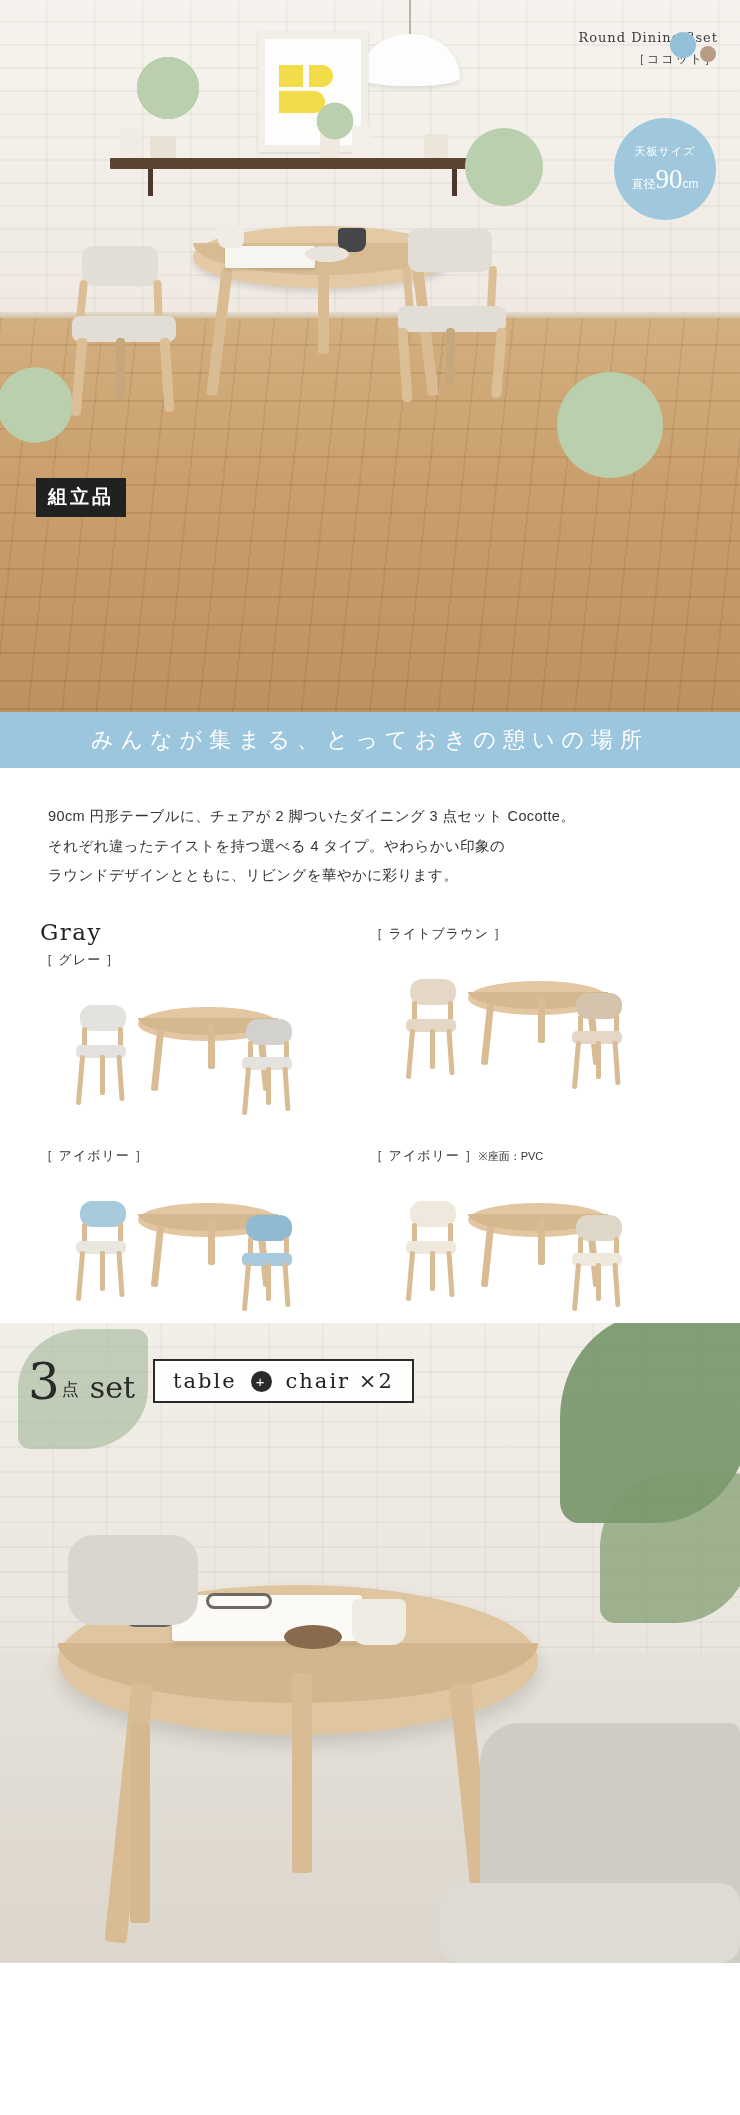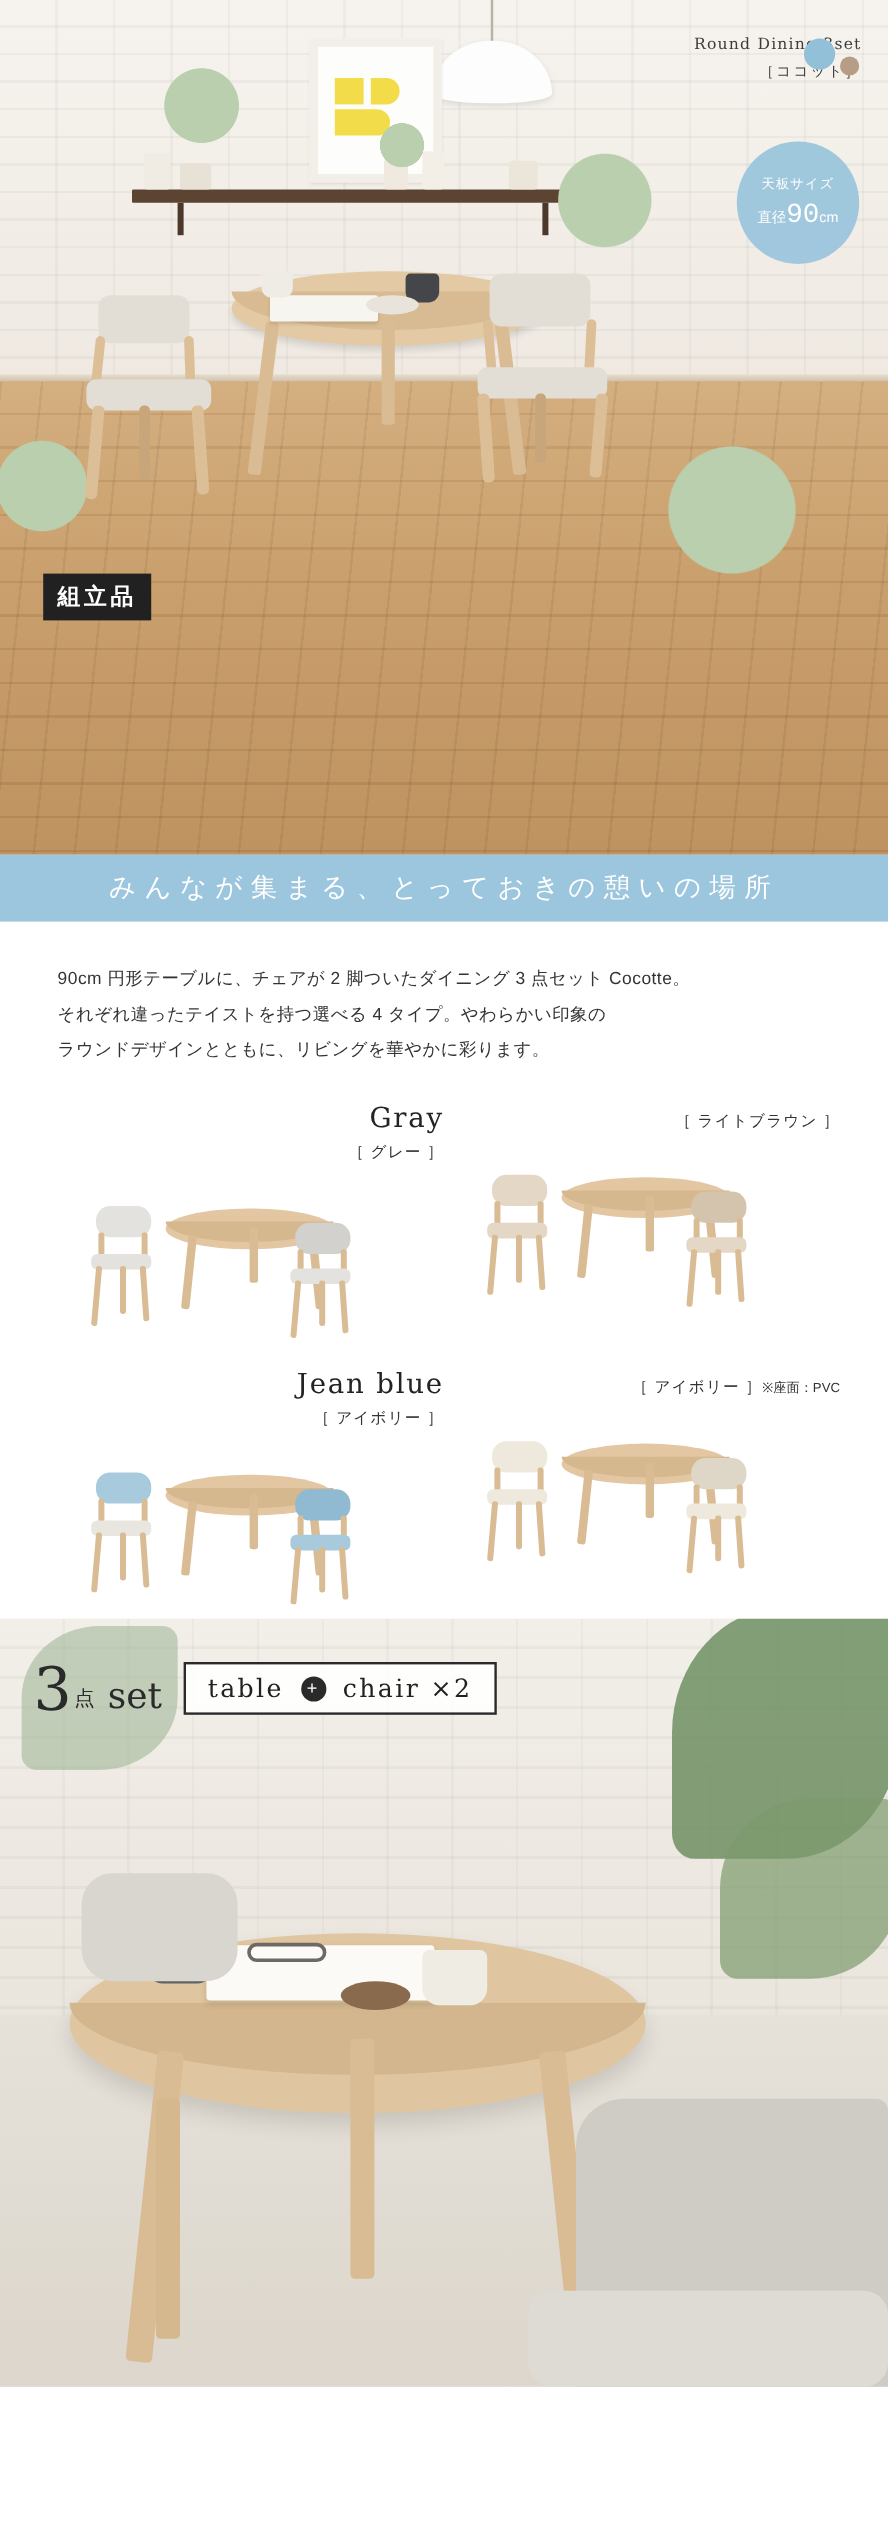--- a/index.html
+++ b/index.html
@@ -125,21 +125,21 @@
     background: #b79d86; margin-left: 4px; vertical-align: bottom;
   }
   .size-circle {
     position: absolute; right: 24px; top: 118px; width: 102px; height: 102px;
     border-radius: 50%; background: #9cc6dd; color: #fff; text-align: center;
     display: flex; flex-direction: column; align-items: center; justify-content: center;
     opacity: .95;
   }
   .size-label { font-size: 11px; letter-spacing: 1px; }
   .size-value { font-size: 12px; margin-top: 5px; }
-  .size-value b { font-size: 23px; font-family: Liberation Mono, monospace; font-weight: normal; }
+  .size-value b { font-size: 27px; font-family: Liberation Serif, serif; font-weight: normal; }
   .size-value i { font-style: normal; font-size: 12px; }
 
   .kit-badge {
     position: absolute; left: 36px; top: 478px; background: #212121; color: #fff;
     font-size: 19px; letter-spacing: 3px; padding: 6px 12px 7px; font-weight: bold;
   }
   .hero-copy {
     position: absolute; right: 36px; top: 450px; text-align: right; color: #fff;
     font-size: 21px; line-height: 1.5; letter-spacing: 2px;
     text-shadow: 0 1px 4px rgba(0,0,0,0.25);
@@ -156,21 +156,21 @@
   .intro {
     padding: 34px 48px 10px 48px; color: #333;
     font-size: 14.5px; line-height: 2.05; letter-spacing: .4px;
   }
 
   
   .variants {
     padding: 18px 40px 0 40px;
     display: grid; grid-template-columns: 1fr 1fr; row-gap: 14px;
   }
-  .variant { text-align: right; }
+  .variant { text-align: left; }
   .v-name {
     font-family: "DejaVu Serif", serif; font-size: 23px; color: #232323;
     letter-spacing: 1.5px;
   }
   .v-kana {
     font-size: 13px; color: #333; margin-top: 6px; letter-spacing: 1px;
   }
   .v-note { font-size: 11px; color: #333; letter-spacing: 0; }
   .v-img {
     position: relative; width: 310px; height: 150px; margin: 8px auto 0;
@@ -394,21 +394,20 @@
           <div class="mc-post" style="left:42px;top:22px;height:18px;"></div>
           <div class="mc-seat" style="left:0;top:38px;background:#e4d7c6;"></div>
           <div class="mc-leg" style="left:2px;top:48px;height:48px;transform:rotate(5deg);"></div>
           <div class="mc-leg" style="left:42px;top:48px;height:44px;transform:rotate(-4deg);"></div>
           <div class="mc-leg" style="left:24px;top:48px;height:38px;"></div>
         </div>
       </div>
     </div>
 
     <div class="variant">
-      <div class="v-name">Jean blue</div>
       <div class="v-kana">［ アイボリー ］</div>
       <div class="v-img">
         <div class="mini-top"></div>
         <div class="mini-edge"></div>
         <div class="mini-leg" style="left:104px;top:52px;height:62px;transform:rotate(6deg);"></div>
         <div class="mini-leg" style="left:210px;top:52px;height:62px;transform:rotate(-6deg);"></div>
         <div class="mini-leg" style="left:158px;top:46px;height:46px;"></div>
         <div class="mini-chair" style="left:26px;top:28px;">
           <div class="mc-back" style="left:4px;top:0;background:#a7cadd;"></div>
           <div class="mc-post" style="left:6px;top:22px;height:20px;"></div>

